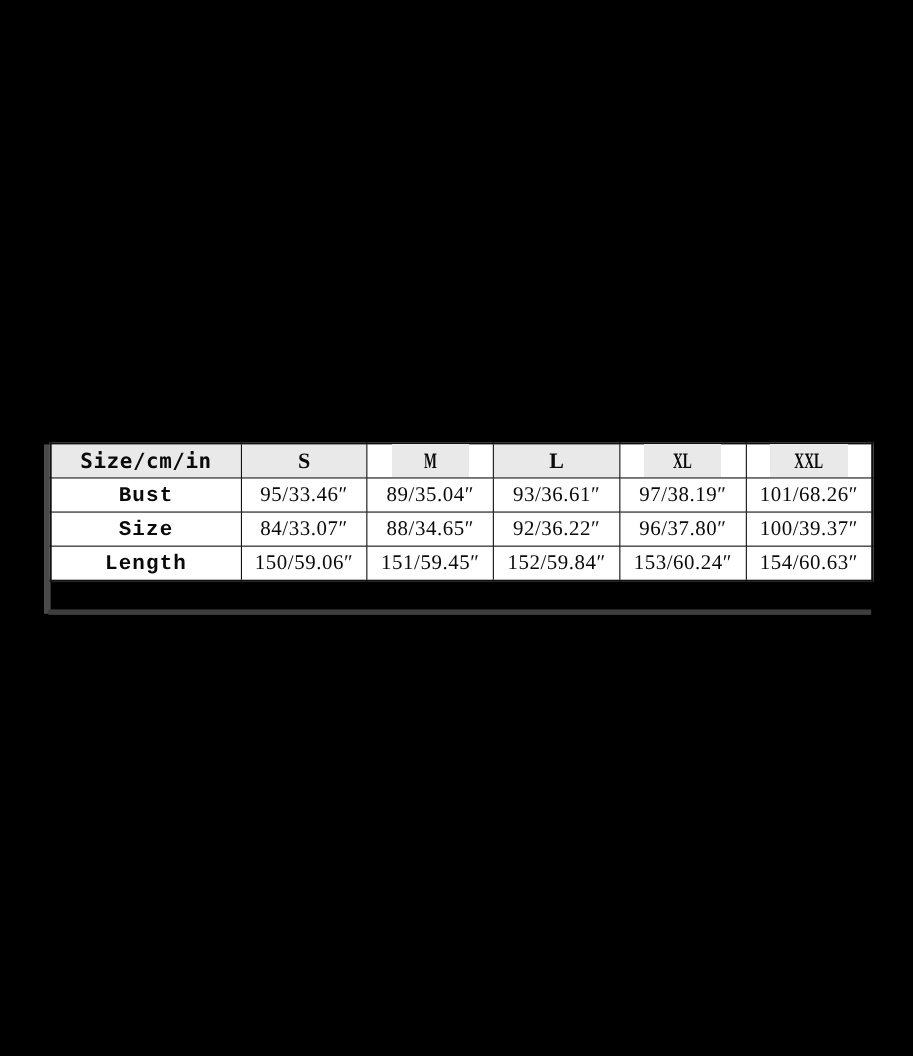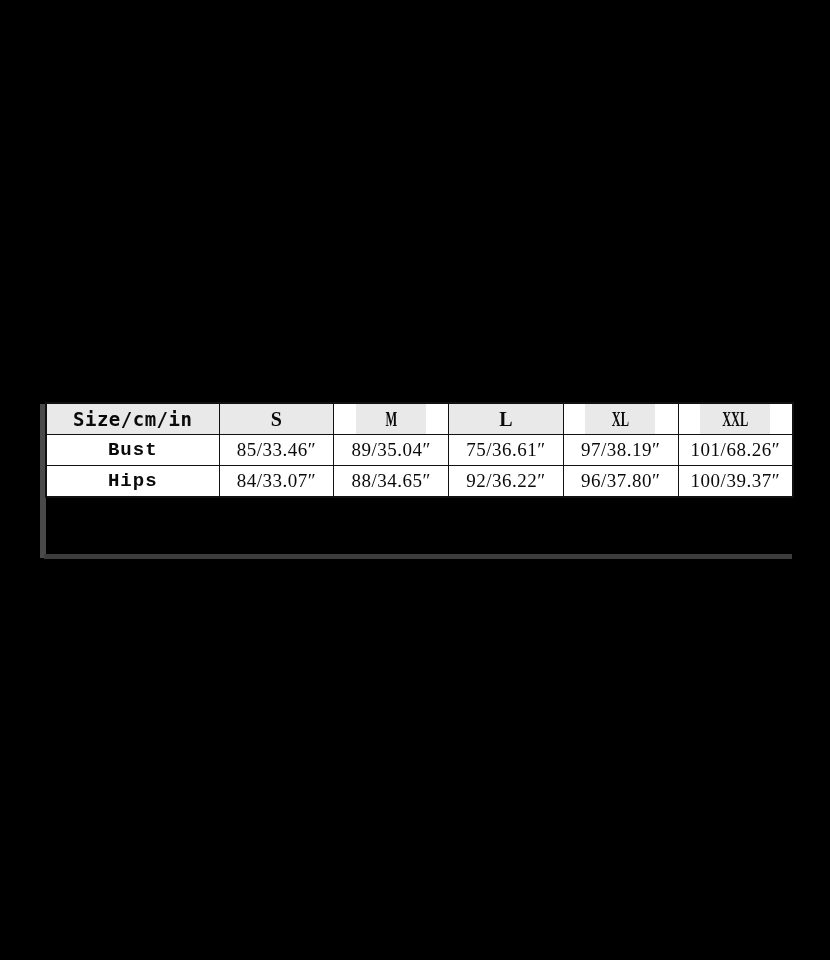--- a/index.html
+++ b/index.html
@@ -141,34 +141,42 @@
           <td class="corner-label">Size/cm/in</td>
           <td class="size-col sz-s">S</td>
           <td class="size-col">M</td>
           <td class="size-col sz-s">L</td>
           <td class="size-col">XL</td>
           <td class="size-col">XXL</td>
         </tr>
 
         <tr>
           <td class="row-label">Bust</td>
-          <td class="value-cell">85/33.46″</td>
+          <td class="value-cell">95/33.46″</td>
           <td class="value-cell">89/35.04″</td>
-          <td class="value-cell">75/36.61″</td>
+          <td class="value-cell">93/36.61″</td>
           <td class="value-cell">97/38.19″</td>
           <td class="value-cell">101/68.26″</td>
         </tr>
 
 
         <tr>
-          <td class="row-label">Hips</td>
+          <td class="row-label">Size</td>
           <td class="value-cell">84/33.07″</td>
           <td class="value-cell">88/34.65″</td>
           <td class="value-cell">92/36.22″</td>
           <td class="value-cell">96/37.80″</td>
           <td class="value-cell">100/39.37″</td>
         </tr>
 
+        <tr>
+          <td class="row-label">Length</td>
+          <td class="value-cell">150/59.06″</td>
+          <td class="value-cell">151/59.45″</td>
+          <td class="value-cell">152/59.84″</td>
+          <td class="value-cell">153/60.24″</td>
+          <td class="value-cell">154/60.63″</td>
+        </tr>
       </tbody>
     </table>
 
   </div>
 </div>
 
 </body></html>

